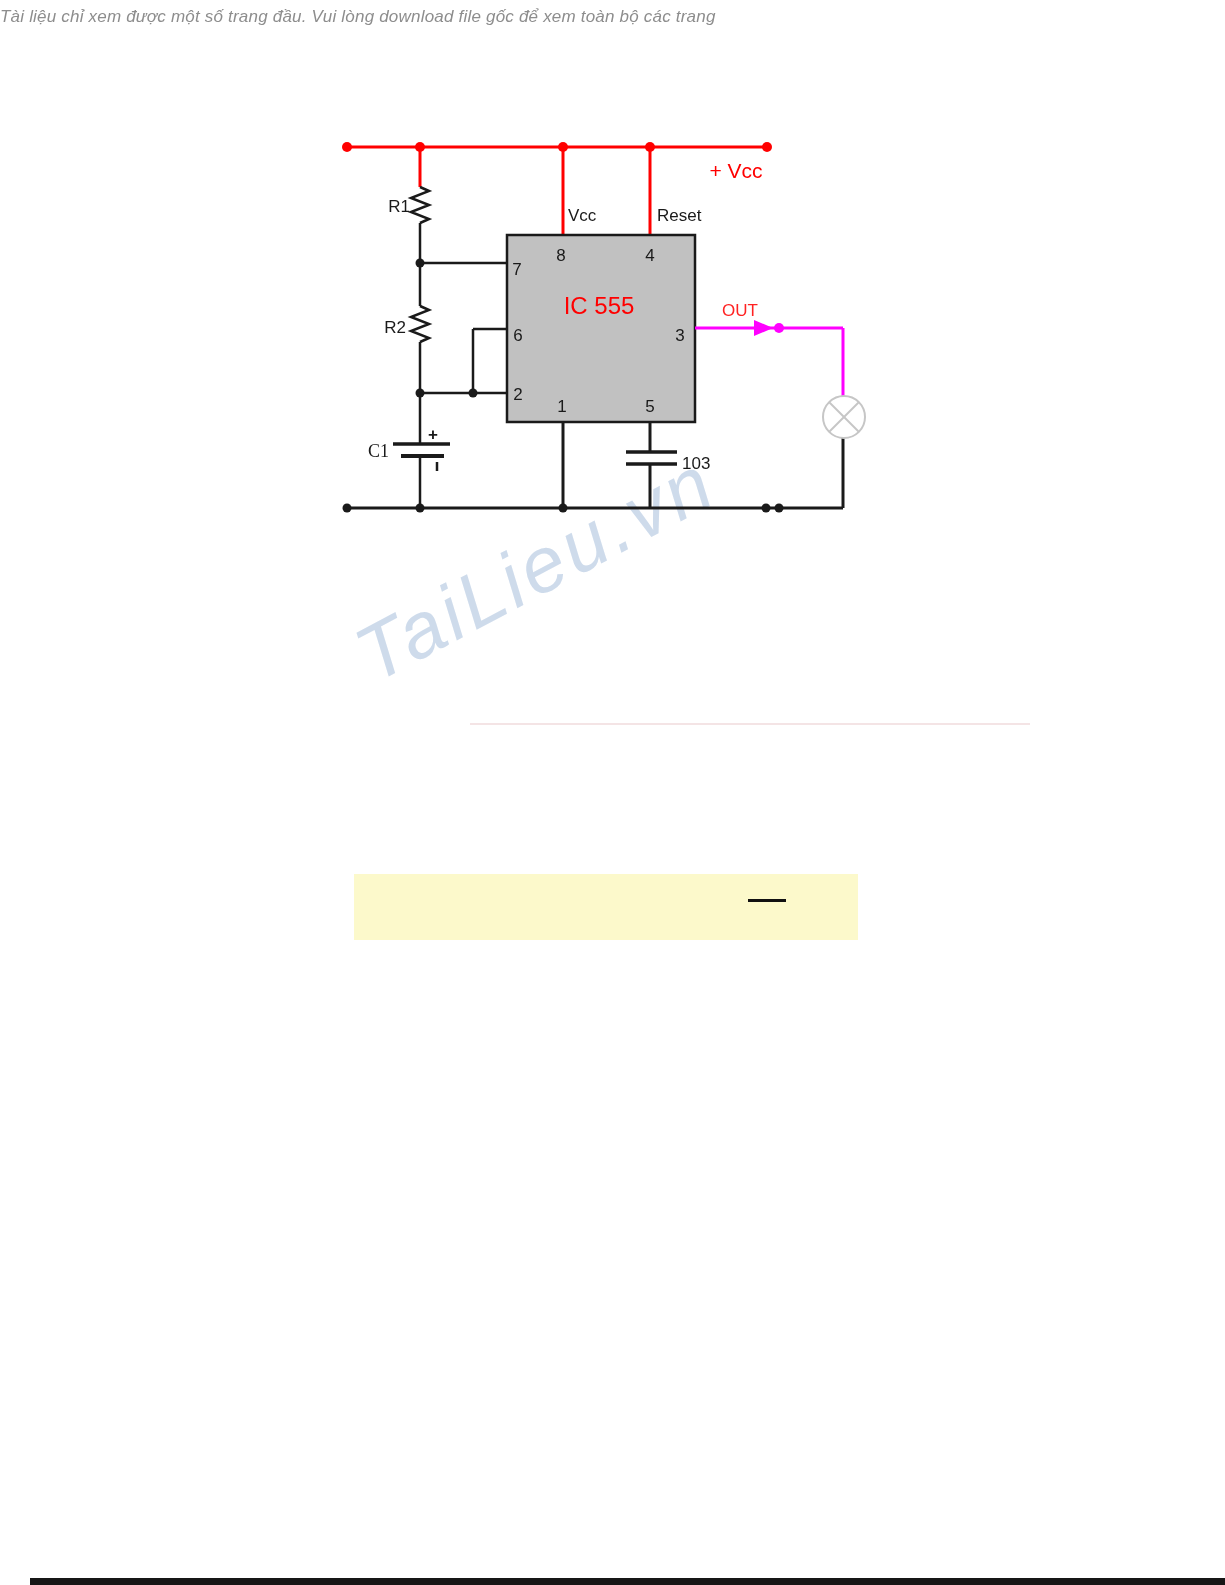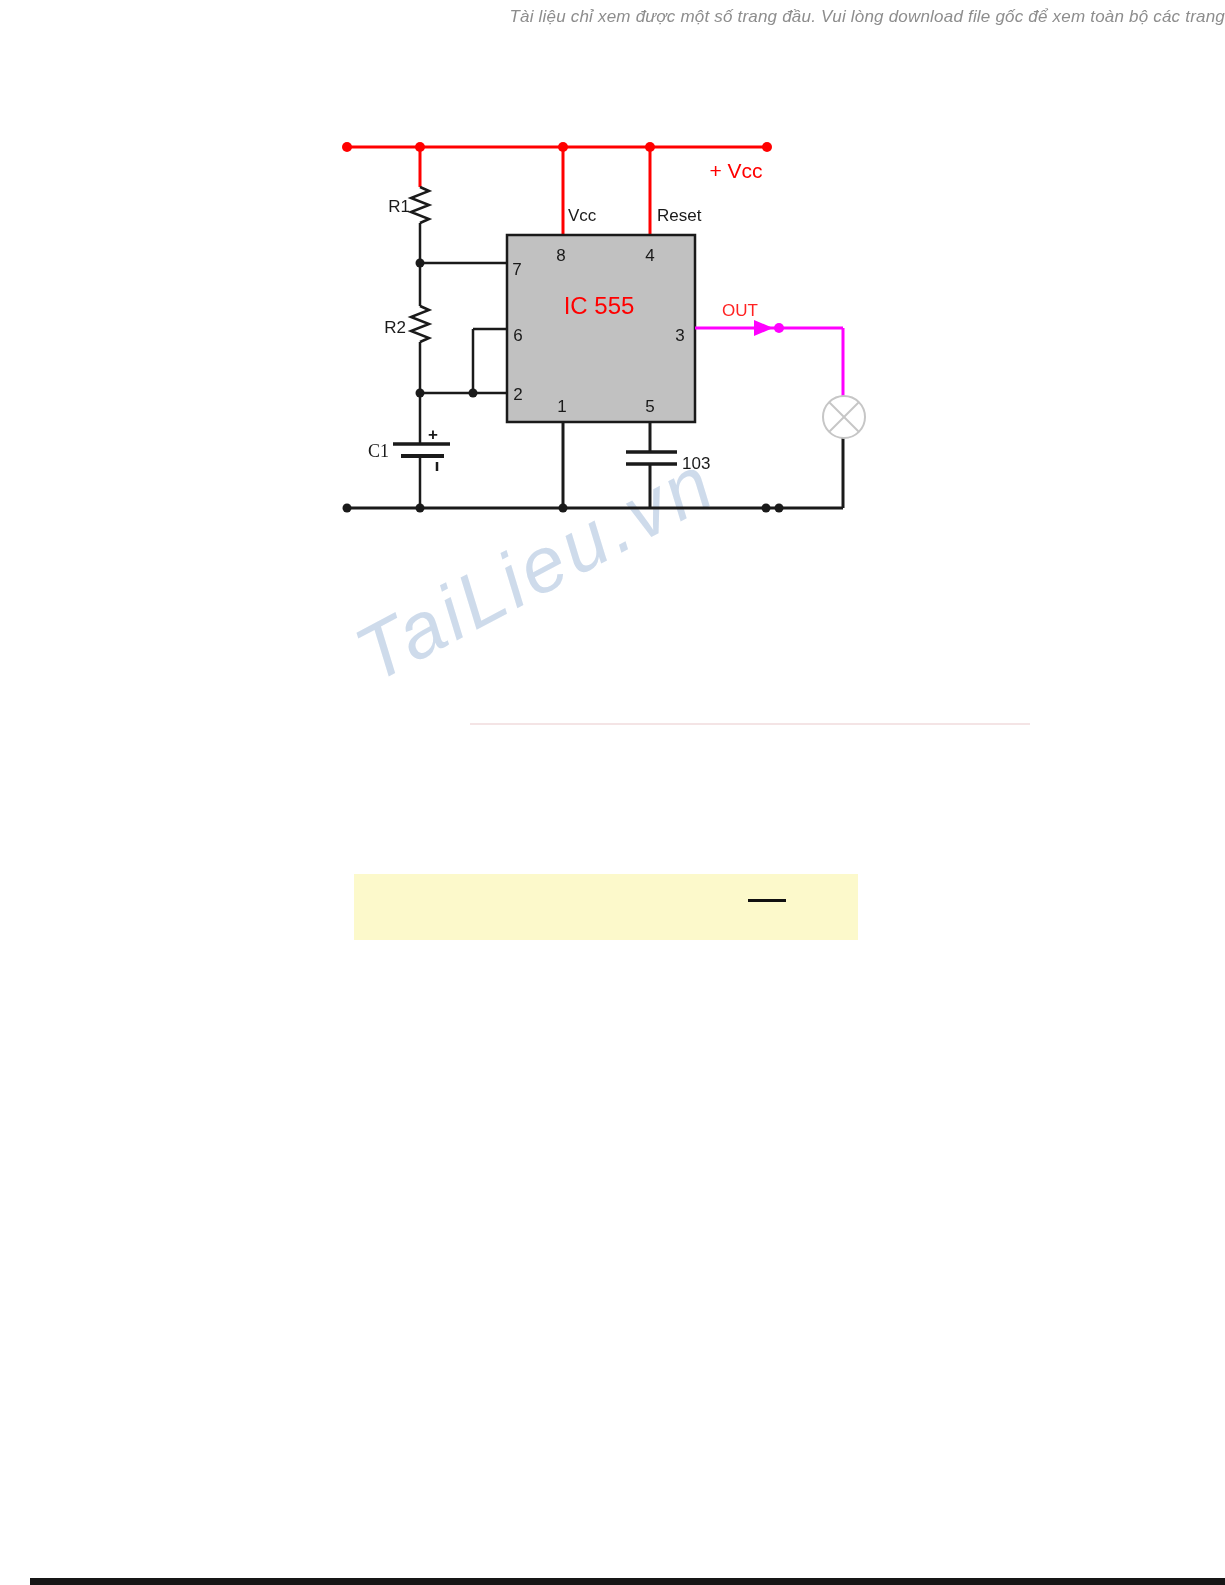--- a/index.html
+++ b/index.html
@@ -1,21 +1,21 @@
 <!DOCTYPE html>
 <html><head>
 <meta charset="utf-8">
 <style>
   html,body{margin:0;padding:0;}
   body{
     width:1225px;height:1585px;position:relative;background:#ffffff;
     font-family:"Liberation Sans",sans-serif;overflow:hidden;
   }
   .header-notice{
-    position:absolute;top:7px;left:0;width:100%;text-align:right;
+    position:absolute;top:7px;left:0;width:100%;text-align:left;
     font-style:italic;color:#8d8d8d;font-size:17px;letter-spacing:.2px;
   }
   .watermark{
     position:absolute;left:383px;top:610px;height:90px;line-height:90px;
     font-size:78px;font-style:italic;color:#c3d3e7;opacity:.8;
     transform:rotate(-28deg);transform-origin:0% 100%;
     letter-spacing:4px;white-space:nowrap;pointer-events:none;
   }
   .faint-line{
     position:absolute;left:470px;top:723px;width:560px;height:2px;

